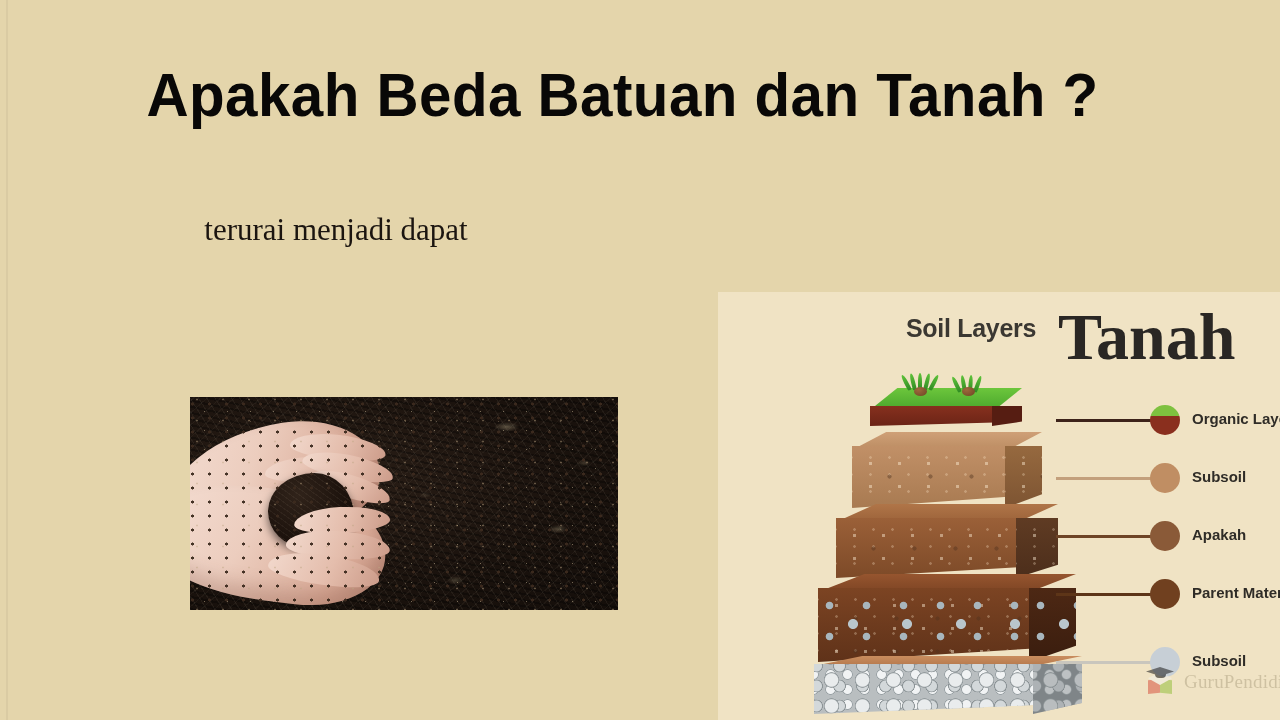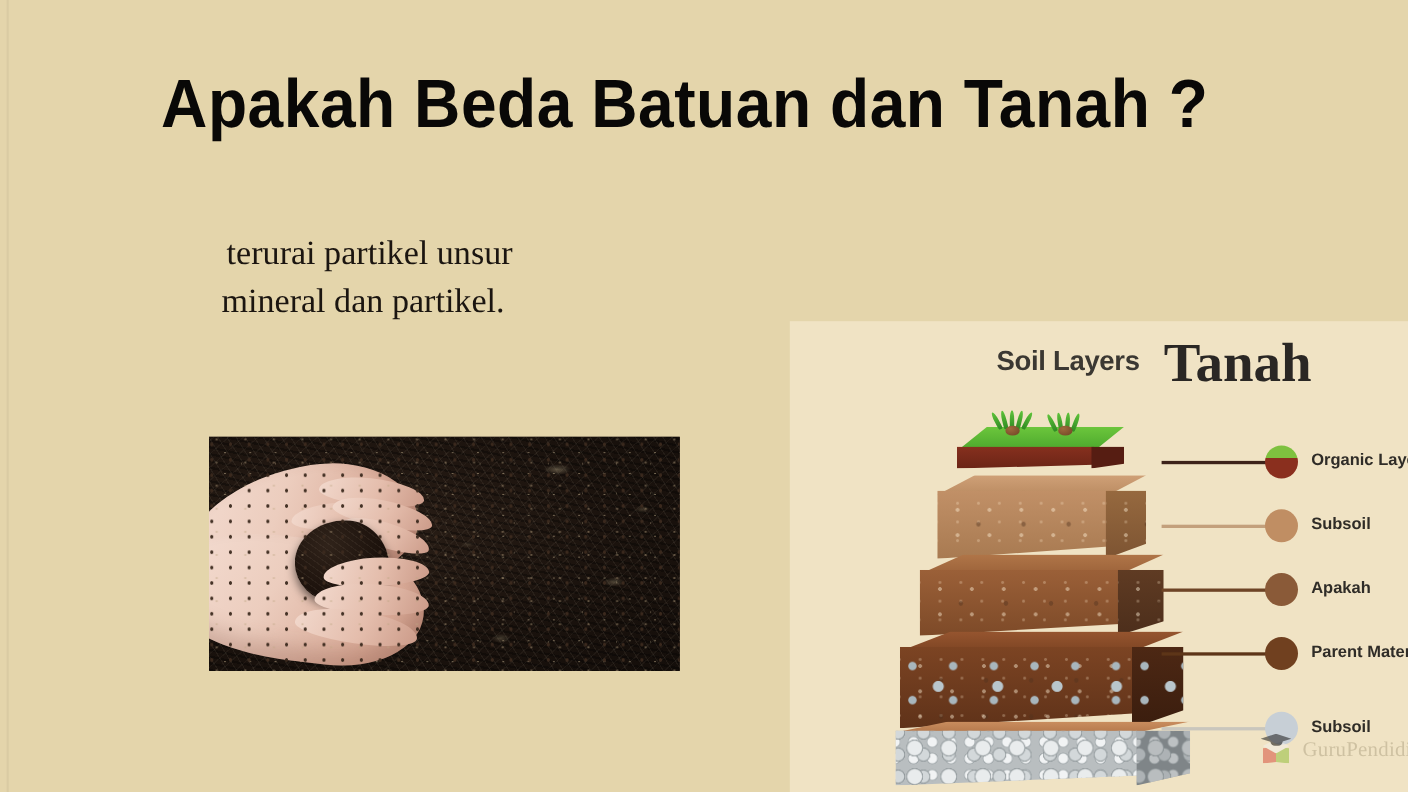--- a/index.html
+++ b/index.html
@@ -156,21 +156,21 @@
     line-height: 1.02;
     color: #3b3832;
     letter-spacing: -0.3px;
   }
   #info-heading span { display:block; }
   #info-title {
     position: absolute;
     left: 340px; top: 12px;
     font-family: "Liberation Serif", serif;
     font-weight: bold;
-    font-size: 50px;
+    font-size: 66px;
     line-height: 1;
     color: #2a2724;
     white-space: nowrap;
   }
 
   
   #stack { position: absolute; left: 96px; top: 96px; width: 290px; height: 326px; }
   .slab { position: absolute; }
   .slab .top {
     position: absolute; left: 0; top: 0;
@@ -275,22 +275,21 @@
 </head>
 <body>
 
 <div id="slide">
 
   <div id="left-seam"></div>
 
   <div id="title">Apakah Beda Batuan dan Tanah ?</div>
 
   <div id="body-text">
-    <span class="l2">terurai partikel unsur</span>
-    <span class="l3">mineral dan partikel.</span>
+    <span class="l2">terurai menjadi dapat</span>
   </div>
 
   <div id="soil-photo">
     <div class="ground"></div>
     <div class="grit"></div>
     <div class="hand hand-upper">
       <div class="finger fu1"></div>
     </div>
     <div class="hand hand-lower"></div>
     <div class="finger fu1"></div>

